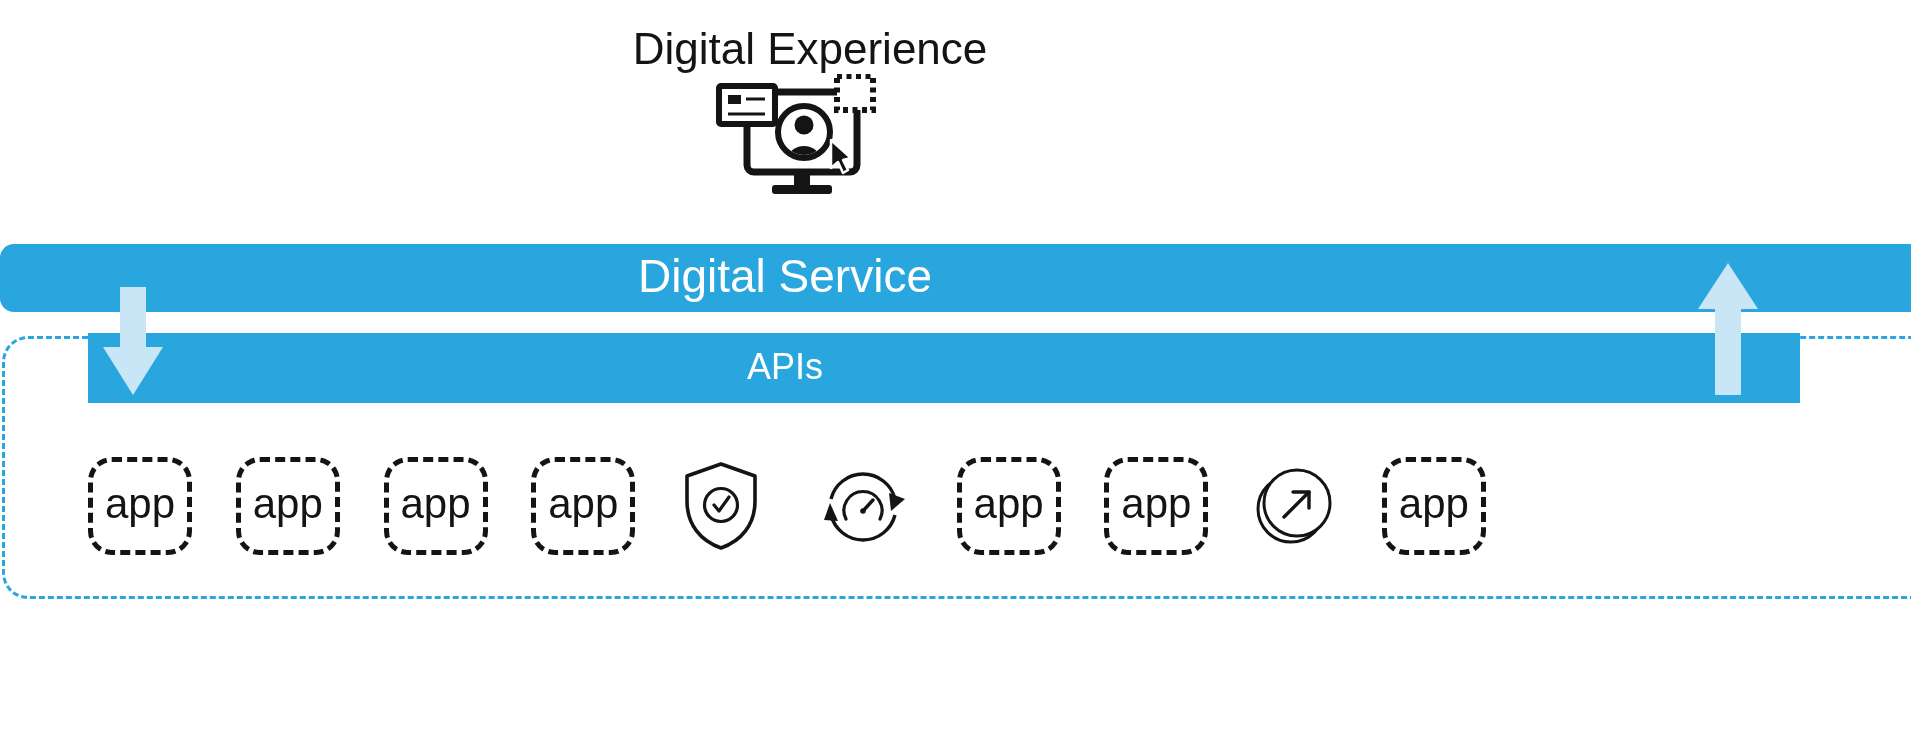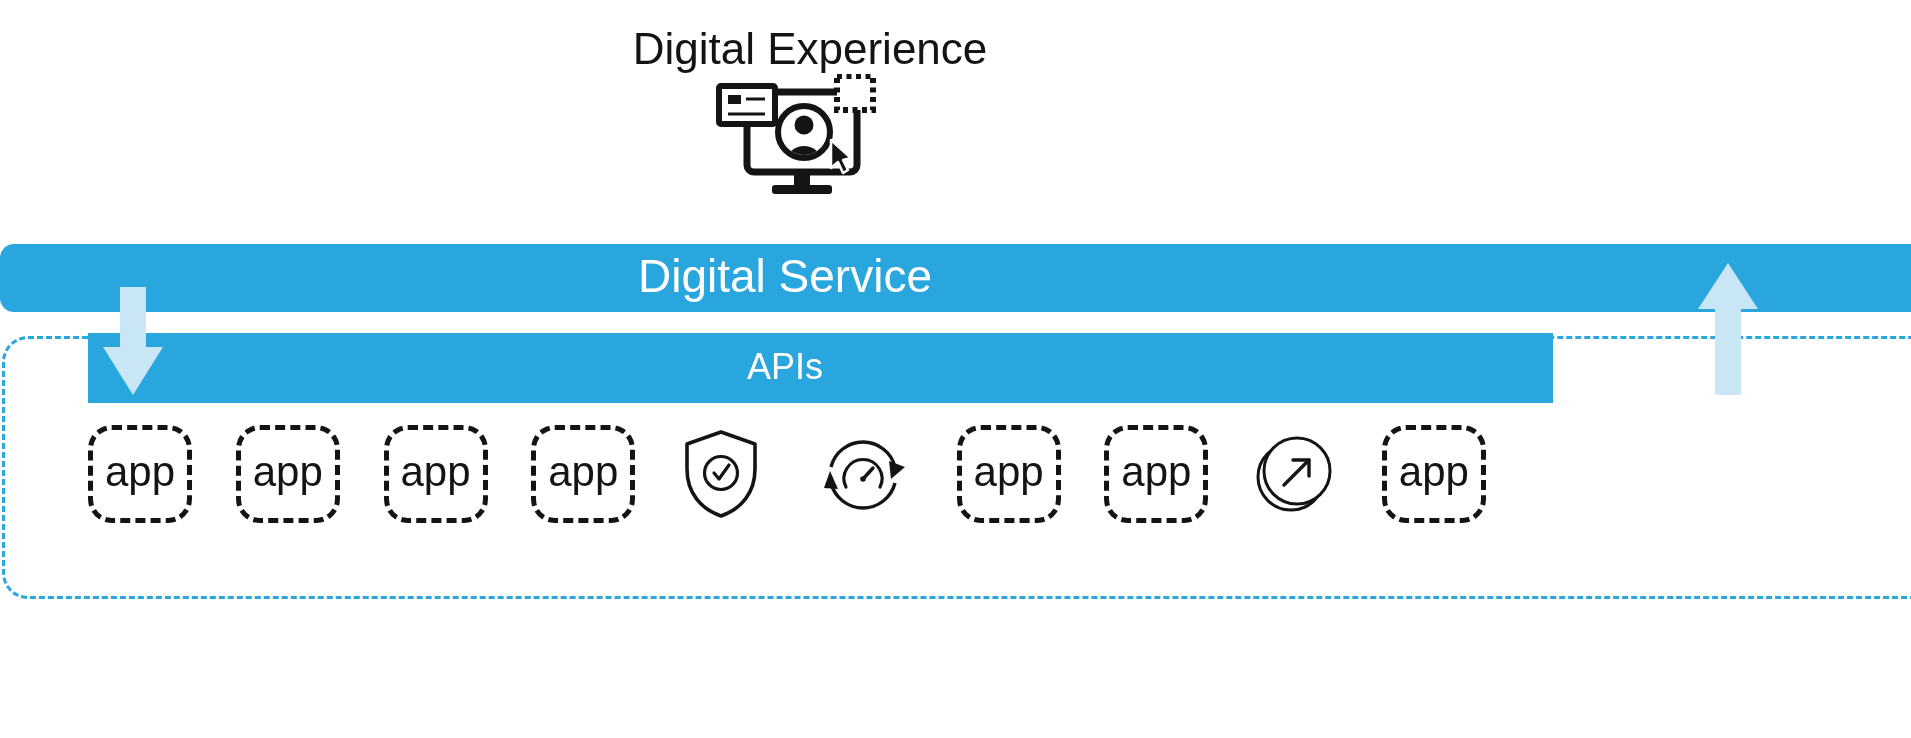--- a/index.html
+++ b/index.html
@@ -14,37 +14,37 @@
   .dx-icon{position:absolute;top:74px;left:800px;transform:translateX(-50%);}
   .service-band{
     position:absolute;top:244px;left:0;width:1911px;height:68px;
     background:var(--band-blue,#2AA6DE);border-radius:14px;z-index:2;padding-left:44px;
   }
   .service-label{
     position:absolute;top:50%;left:785px;transform:translate(-50%,-54%);
     font-size:46px;color:#fff;white-space:nowrap;
   }
   .api-band{
-    position:absolute;top:333px;left:88px;width:1465px;height:70px;
+    position:absolute;top:333px;left:88px;width:1712px;height:70px;
     background:var(--band-blue,#2AA6DE);z-index:2;
   }
   .api-label{
     position:absolute;top:50%;left:697px;transform:translate(-50%,-52%);
     font-size:36px;color:#fff;white-space:nowrap;
   }
   .boundary{
     position:absolute;top:336px;left:2px;width:1940px;height:263px;box-sizing:border-box;
     border:3px dashed var(--boundary-blue,#2AA6DE);border-radius:26px;z-index:1;
   }
   .flow-arrow{position:absolute;z-index:3;}
   .flow-arrow polygon{fill:var(--arrow-light-blue,#C9E6F6);}
   .arrow-down{top:287px;left:103px;}
   .arrow-up{top:263px;left:1698px;}
   .apps-row{
-    position:absolute;top:424px;left:88px;width:1398px;height:100px;
+    position:absolute;top:456px;left:88px;width:1398px;height:100px;
     display:flex;justify-content:space-between;align-items:center;z-index:2;
   }
   .app-box{
     box-sizing:border-box;width:104px;height:98px;
     border:5px dashed var(--ink-black,#141414);border-radius:24px;
     display:flex;align-items:center;justify-content:center;background:#fff;
   }
   .app-label{font-size:42px;line-height:1;padding-bottom:5px;color:var(--ink-black,#141414);}
   .row-icon{display:block;color:var(--ink-black,#141414);}
   .dx-svg{color:var(--ink-black,#141414);}

